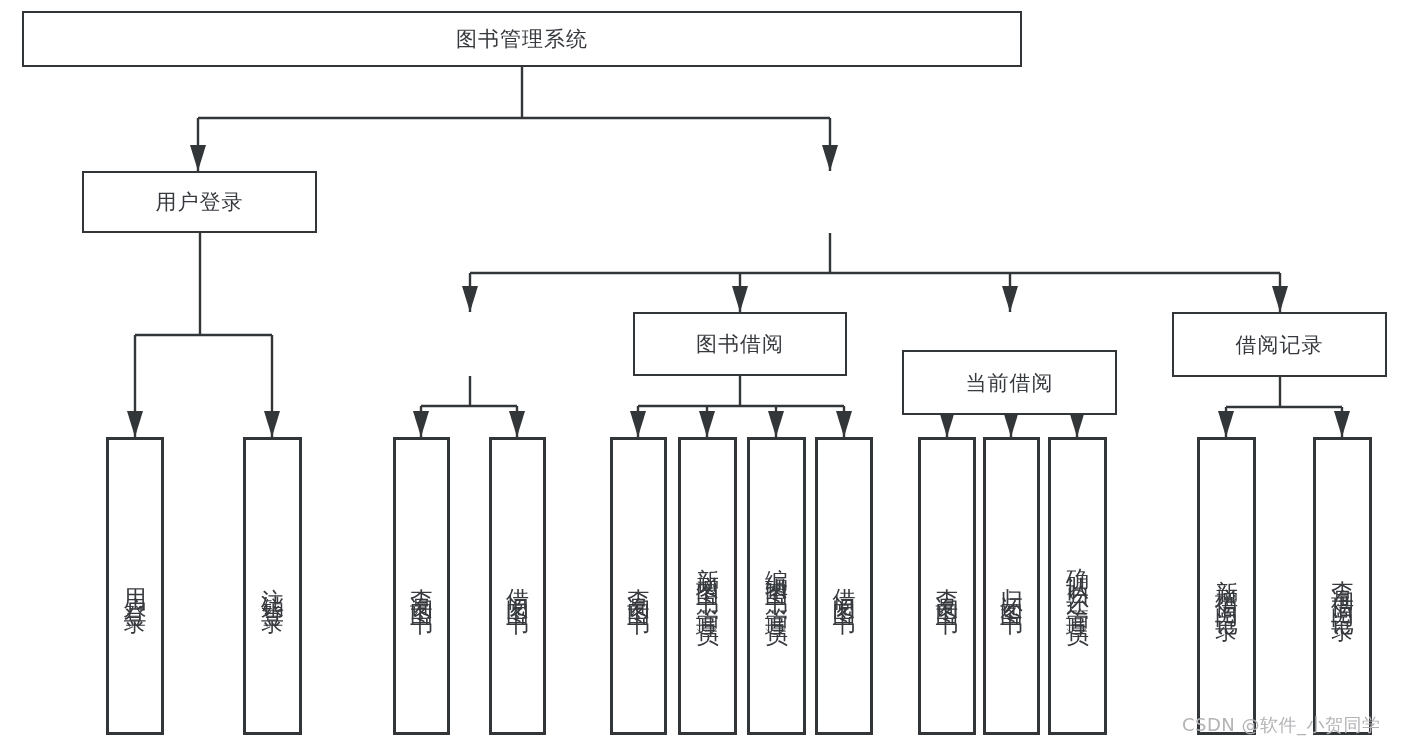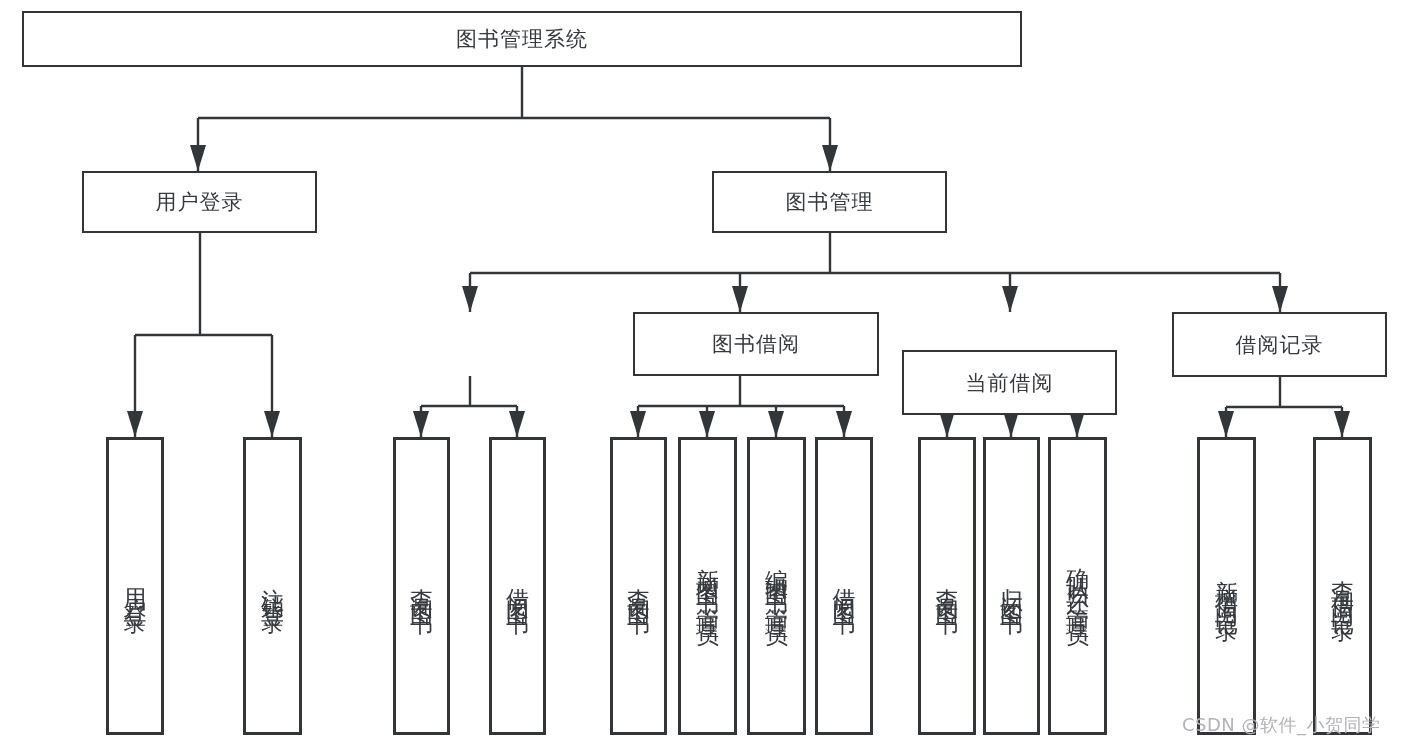--- a/index.html
+++ b/index.html
@@ -112,25 +112,22 @@
     </g>
   </svg>
 
   <div class="hbox" style="left:22px; top:11px; width:1000px; height:56px;">
     <span class="lbl">图书管理系统</span>
   </div>
 
   <div class="hbox" style="left:82px; top:171px; width:235px; height:62px;">
     <span class="lbl">用户登录</span>
   </div>
-  <div class="hbox" style="left:712px; top:171px; width:235px; height:62px;">
-    <span class="lbl">图书管理</span>
-  </div>
 
-  <div class="hbox" style="left:633px; top:312px; width:246px; height:64px;">
+  <div class="hbox" style="left:633px; top:312px; width:214px; height:64px;">
     <span class="lbl">图书借阅</span>
   </div>
   <div class="hbox" style="left:902px; top:312px; width:215px; height:65px;margin-top:38px;">
     <span class="lbl">当前借阅</span>
   </div>
   <div class="hbox" style="left:1172px; top:312px; width:215px; height:65px;">
     <span class="lbl">借阅记录</span>
   </div>
 
   <div class="vbox" style="left:106px; width:58px;">

